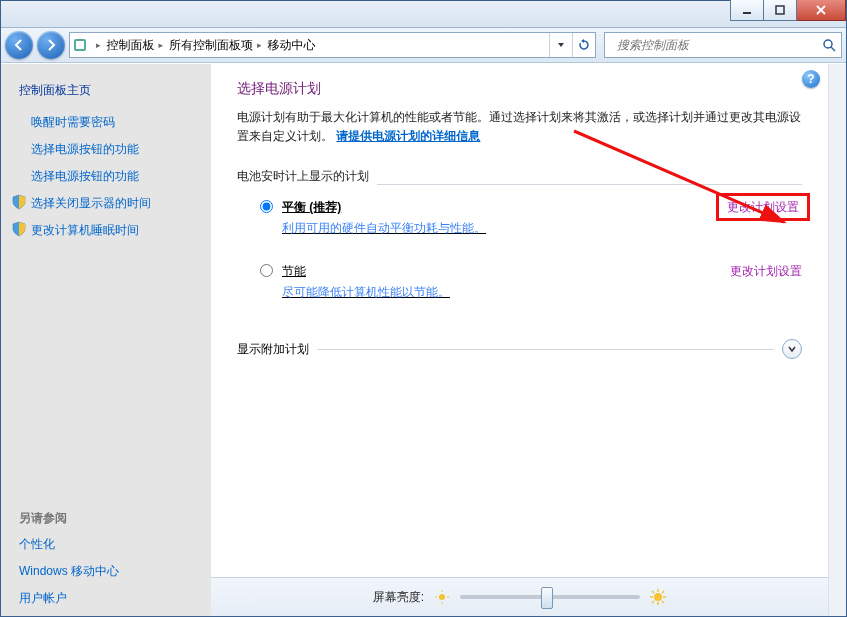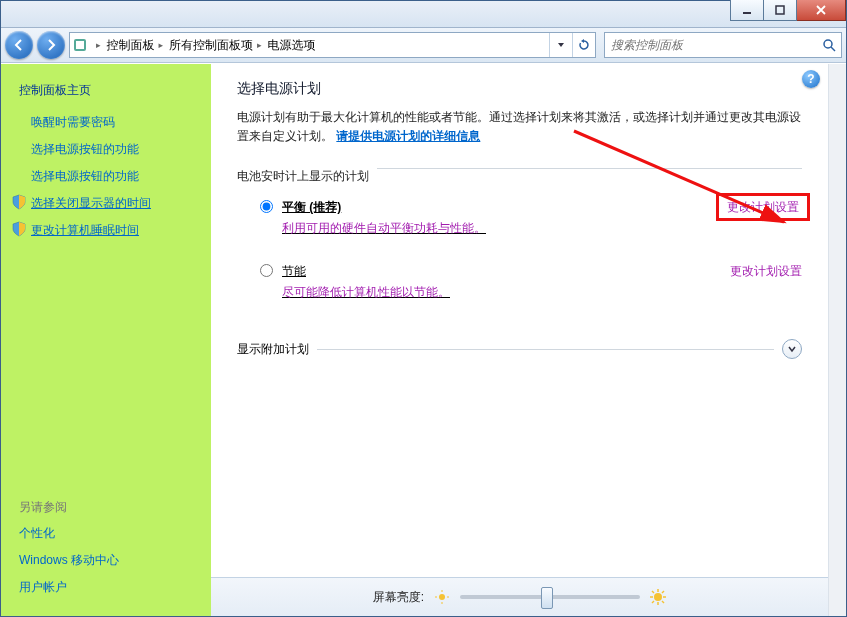--- a/index.html
+++ b/index.html
@@ -17,45 +17,45 @@
   .navbtn{width:28px;height:28px;border-radius:50%;background:radial-gradient(circle at 35% 30%,#6faef0,#1b62b6);display:flex;align-items:center;justify-content:center;box-shadow:inset 0 1px 2px rgba(255,255,255,.6),0 1px 2px rgba(0,0,0,.3);}
   .navbtn svg{fill:#fff;}
   .addrwrap{flex:1;display:flex;align-items:stretch;height:24px;border:1px solid #8ea8c3;background:#fff;}
   .addricon{width:20px;display:flex;align-items:center;justify-content:center;border-right:0;}
   .breadcrumbs{flex:1;display:flex;align-items:center;gap:2px;padding:0 4px;}
   .crumb{display:flex;align-items:center;gap:4px;padding:0 2px;}
   .crumb .arr{color:#666;font-size:9px;}
   .addrbtns{display:flex;}
   .addrbtns .abtn{width:22px;border-left:1px solid #c3d3e4;display:flex;align-items:center;justify-content:center;}
   .searchwrap{width:236px;height:24px;border:1px solid #8ea8c3;background:#fff;display:flex;align-items:center;margin-left:4px;}
-  .searchwrap input{flex:1;border:none;outline:none;font-size:12px;padding:0 6px;color:#000000;font-style:italic;font-family:inherit;}
+  .searchwrap input{flex:1;border:none;outline:none;font-size:12px;padding:0 12px;color:#000000;font-style:italic;font-family:inherit;}
   .searchwrap .sicon{width:24px;display:flex;align-items:center;justify-content:center;color:#2a5fa0;}
   
   .body{flex:1;display:flex;background:#fff;border-top:1px solid #fff;position:relative;overflow:hidden;}
-  .sidebar{width:200px;background:#bef264;padding:14px 2px 15px 8px;display:flex;flex-direction:column;border-right:0;}
+  .sidebar{width:200px;background:#e5e5e5;padding:14px 2px 4px 8px;display:flex;flex-direction:column;border-right:0;}
   .sidetitle{color:#003399;font-size:12px;margin:4px 0 10px 10px;}
   .sidelink{color:#0066cc;padding:5px 0 5px 22px;position:relative;cursor:pointer;}
-  .sidelink.iconed{padding-left:22px;text-decoration:underline;}
+  .sidelink.iconed{padding-left:22px;}
   .sidelink .sic{position:absolute;left:2px;top:4px;width:16px;height:16px;}
   .spacer{flex:1;}
-  .seealso-title{color:#777;padding:4px 0 4px 10px;}
+  .seealso-title{color:#777;padding:4px 0 4px 10px;font-weight:bold;}
   .main{flex:1;padding:16px 26px 0 26px;position:relative;overflow:hidden;}
   .helpicon{position:absolute;right:8px;top:6px;width:18px;height:18px;border-radius:50%;background:radial-gradient(circle at 35% 30%,#8ecaff,#1a6fc9);color:#fff;font-weight:bold;font-size:12px;display:flex;align-items:center;justify-content:center;box-shadow:0 1px 2px rgba(0,0,0,.3);}
-  h1{font-size:14px;color:#0f172a;font-weight:normal;margin:0 0 10px 0;}
+  h1{font-size:14px;color:#701a75;font-weight:normal;margin:0 0 10px 0;}
   .desc{line-height:1.6;color:#222;}
   .desc a{color:#0066cc;text-decoration:underline;font-weight:bold;}
   .section{margin-top:22px;}
-  .section-hd{display:flex;align-items:flex-start;color:#222;}
+  .section-hd{display:flex;align-items:flex-end;color:#222;}
   .section-hd .line{flex:1;height:1px;background:#d0d7de;margin-left:8px;}
   .plan{display:flex;align-items:flex-start;margin-top:14px;padding-left:18px;}
   .plan .radio{margin-top:1px;}
   .plan .pbody{flex:1;padding-left:6px;text-decoration:underline;}
   .plan .pname{font-weight:bold;}
   .plan .pname.normal{font-weight:normal;}
-  .plan .pdesc{color:#a21caf;margin-top:4px;}
+  .plan .pdesc{color:#3b82f6;margin-top:4px;}
   .plan .chglink{color:#a21caf;white-space:nowrap;margin-left:16px;cursor:pointer;}
   .redbox{border:3px solid #e11;padding:4px 8px;margin:-4px -8px;}
   .collapse-row{display:flex;align-items:center;margin-top:38px;}
   .collapse-row .line{flex:1;height:1px;background:#d0d7de;margin-left:8px;margin-right:8px;}
   .circlebtn{width:18px;height:18px;border:1px solid #8ea8c3;border-radius:50%;display:flex;align-items:center;justify-content:center;background:linear-gradient(#fff,#e7eef6);}
   .circlebtn svg{display:block;}
   
   .bottombar{position:absolute;left:0;right:0;bottom:0;height:38px;background:linear-gradient(#f2f6fb,#e5edf6);border-top:1px solid #c3d3e4;display:flex;align-items:center;justify-content:center;gap:10px;}
   .bottombar .lbl{color:#222;}
   .slider{width:180px;height:4px;background:#c0c9d4;position:relative;border-radius:2px;}
@@ -116,21 +116,21 @@
           </span>
         <span class="crumb">
             <span>控制面板</span>
             <span class="arr">▸</span>
           </span>
         <span class="crumb">
             <span>所有控制面板项</span>
             <span class="arr">▸</span>
           </span>
         <span class="crumb">
-            <span>电源选项</span>
+            <span>移动中心</span>
           </span>
       </div>
       <div class="addrbtns">
         <div class="abtn">
             <svg width="8" height="8">
               <path d="M1 2 L4 6 L7 2" fill="#334"></path>
             </svg>
           </div>
         <div class="abtn">
             <svg width="12" height="12">

